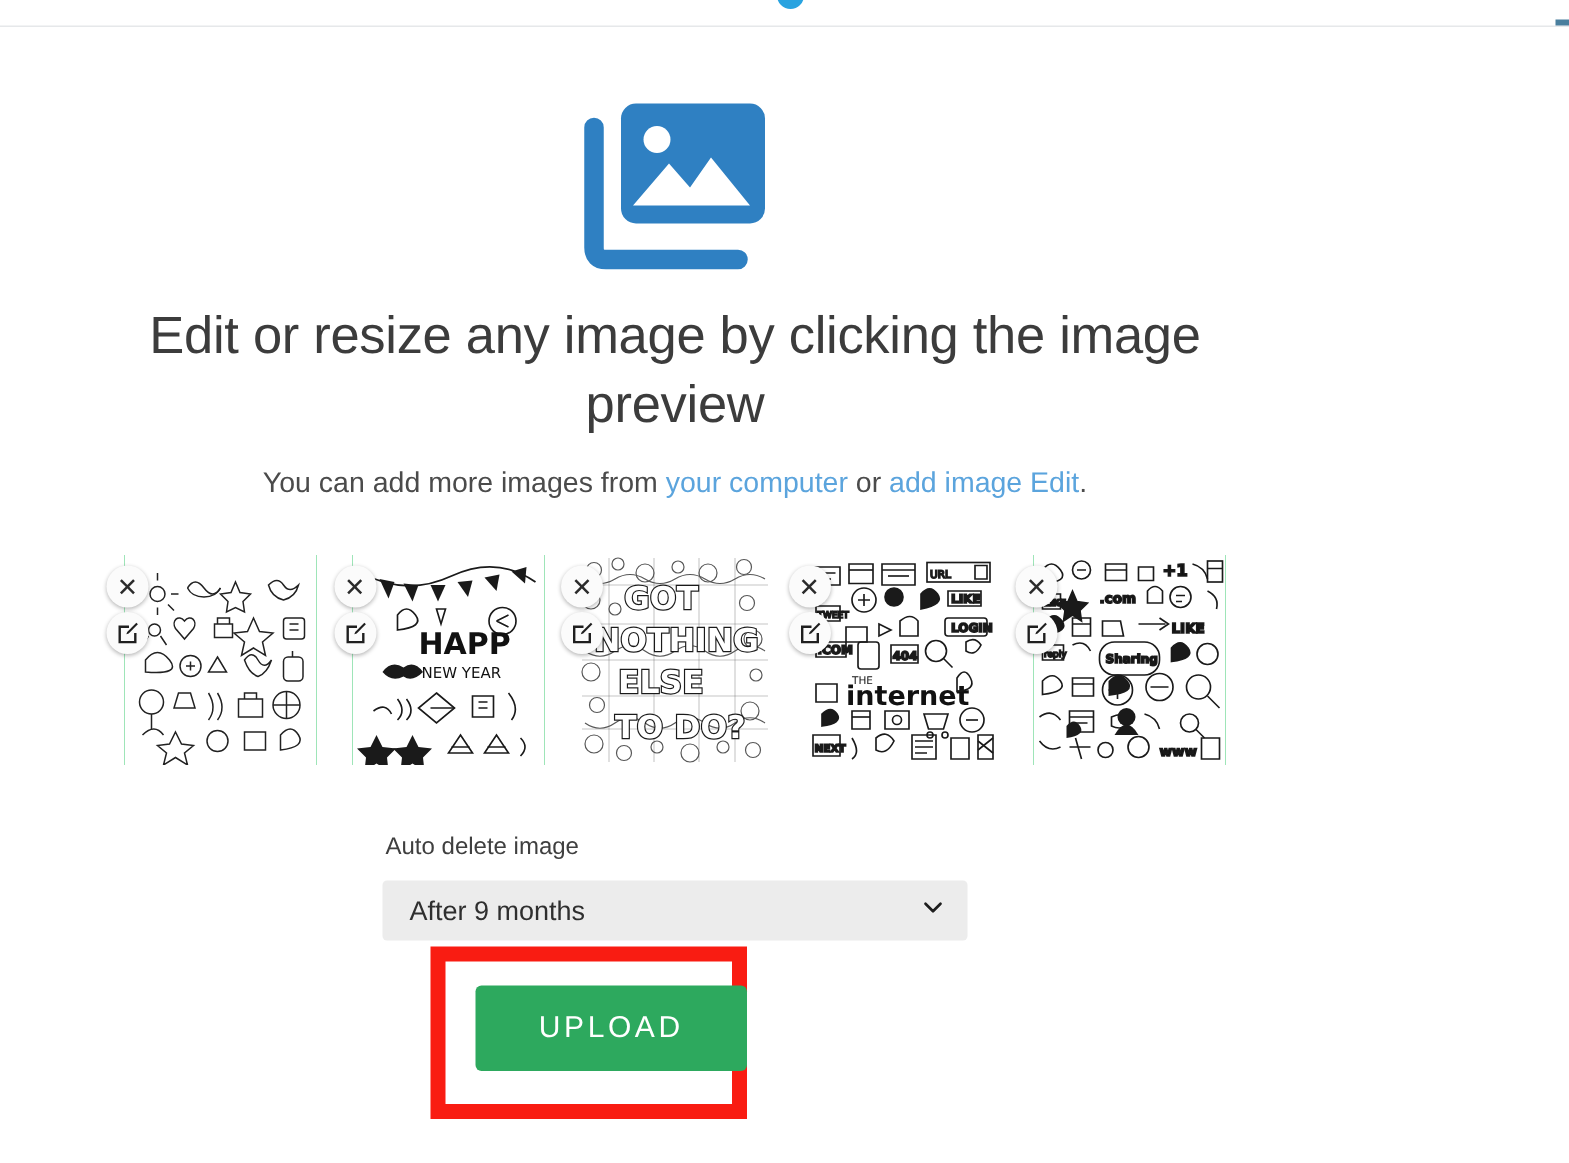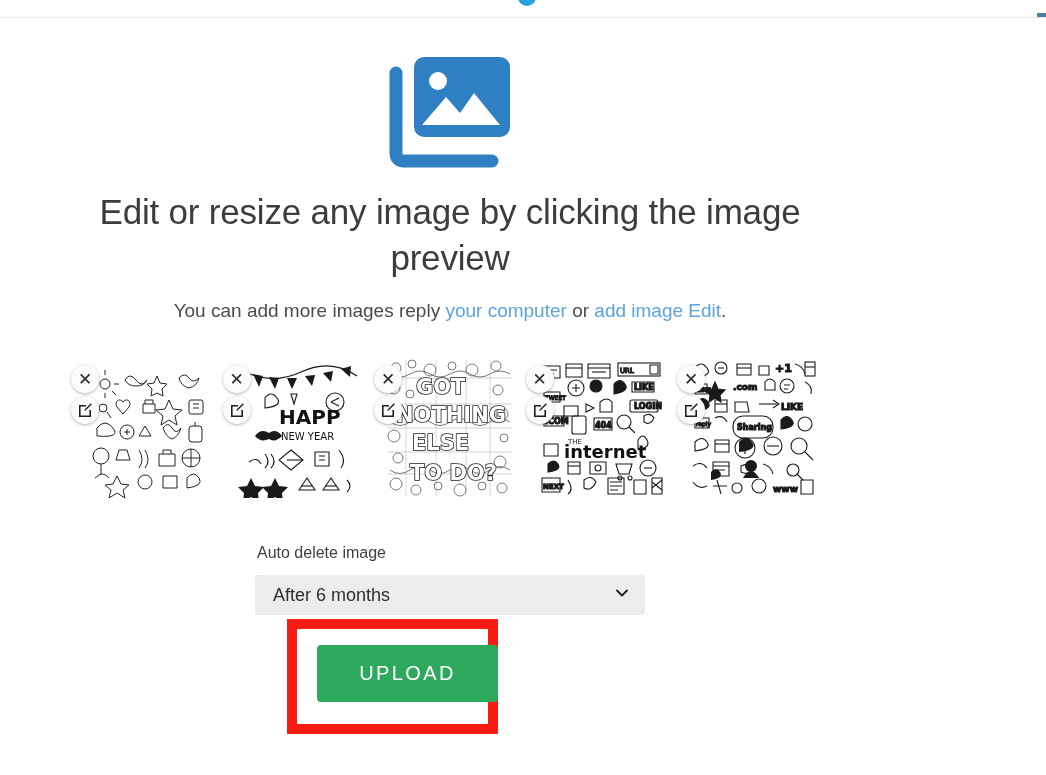--- a/index.html
+++ b/index.html
@@ -47,21 +47,21 @@
     top: 13px;
     width: 9px;
     height: 9px;
     background: #4a7f9e;
   }
 
   
   .page {
     position: absolute;
     left: 0;
-    top: 5px;
+    top: 17px;
     width: 900px;
     height: 758px;
     text-align: center;
   }
 
   
   .logo-wrap {
     margin: 0 auto;
     padding-top: 44px;
     width: 148px;
@@ -231,21 +231,21 @@
     <svg class="logo-svg" width="148" height="120" viewBox="0 0 148 120" xmlns="http://www.w3.org/2000/svg" aria-hidden="true">
       <path d="M20 24 L20 104 Q20 112 28 112 L116 112" fill="none" stroke="#2f80c2" stroke-width="13" stroke-linecap="round" stroke-linejoin="round"></path>
       <rect x="38" y="8" width="96" height="80" rx="10" fill="#2f80c2"></rect>
       <circle cx="62" cy="32" r="9" fill="#ffffff"></circle>
       <path d="M46 76 L70 48 L84 64 L98 44 L124 76 Z" fill="#ffffff"></path>
     </svg>
   </div>
 
   <h1 class="headline">Edit or resize any image by clicking the image preview</h1>
 
-  <p class="subtitle"><span>You can add more images reply </span><a href="#">your computer</a><span> or </span><a href="#">add image Edit</a><span>.</span></p>
+  <p class="subtitle"><span>You can add more images from </span><a href="#">your computer</a><span> or </span><a href="#">add image Edit</a><span>.</span></p>
 
   <div class="thumbs">
 
     <div class="thumb">
       <div class="thumb-img">
         <svg class="thumb-canvas" width="128" height="140" viewBox="0 0 128 140" xmlns="http://www.w3.org/2000/svg">
           <rect width="128" height="140" fill="#ffffff"></rect>
           <g stroke="#222" stroke-width="1" fill="none">
             <circle cx="22" cy="26" r="5"></circle>
               <path d="M22 17v-5M22 35v5M13 26H8M31 26h5M15 19l-4-4M29 33l4 4"></path>
@@ -550,21 +550,21 @@
           <path d="M13.9 1.2l1 1-6.1 6.1-1.6.6.6-1.6z" fill="#1f1f1f"></path>
         </svg>
       </div>
     </div>
 
   </div>
 
   <div class="autodelete">
     <div class="autodelete-label">Auto delete image</div>
     <div class="select-box">
-      <span class="select-value">After 6 months</span>
+      <span class="select-value">After 9 months</span>
       <svg class="select-chevron" viewBox="0 0 14 14">
         <path d="M2 4.5L7 9.5L12 4.5" fill="none" stroke="#1e1e1e" stroke-width="1.8" stroke-linecap="round" stroke-linejoin="round"></path>
       </svg>
     </div>
   </div>
 
   <div class="upload-area">
     <div class="red-box"></div>
     <button class="upload-btn">UPLOAD</button>
   </div>

